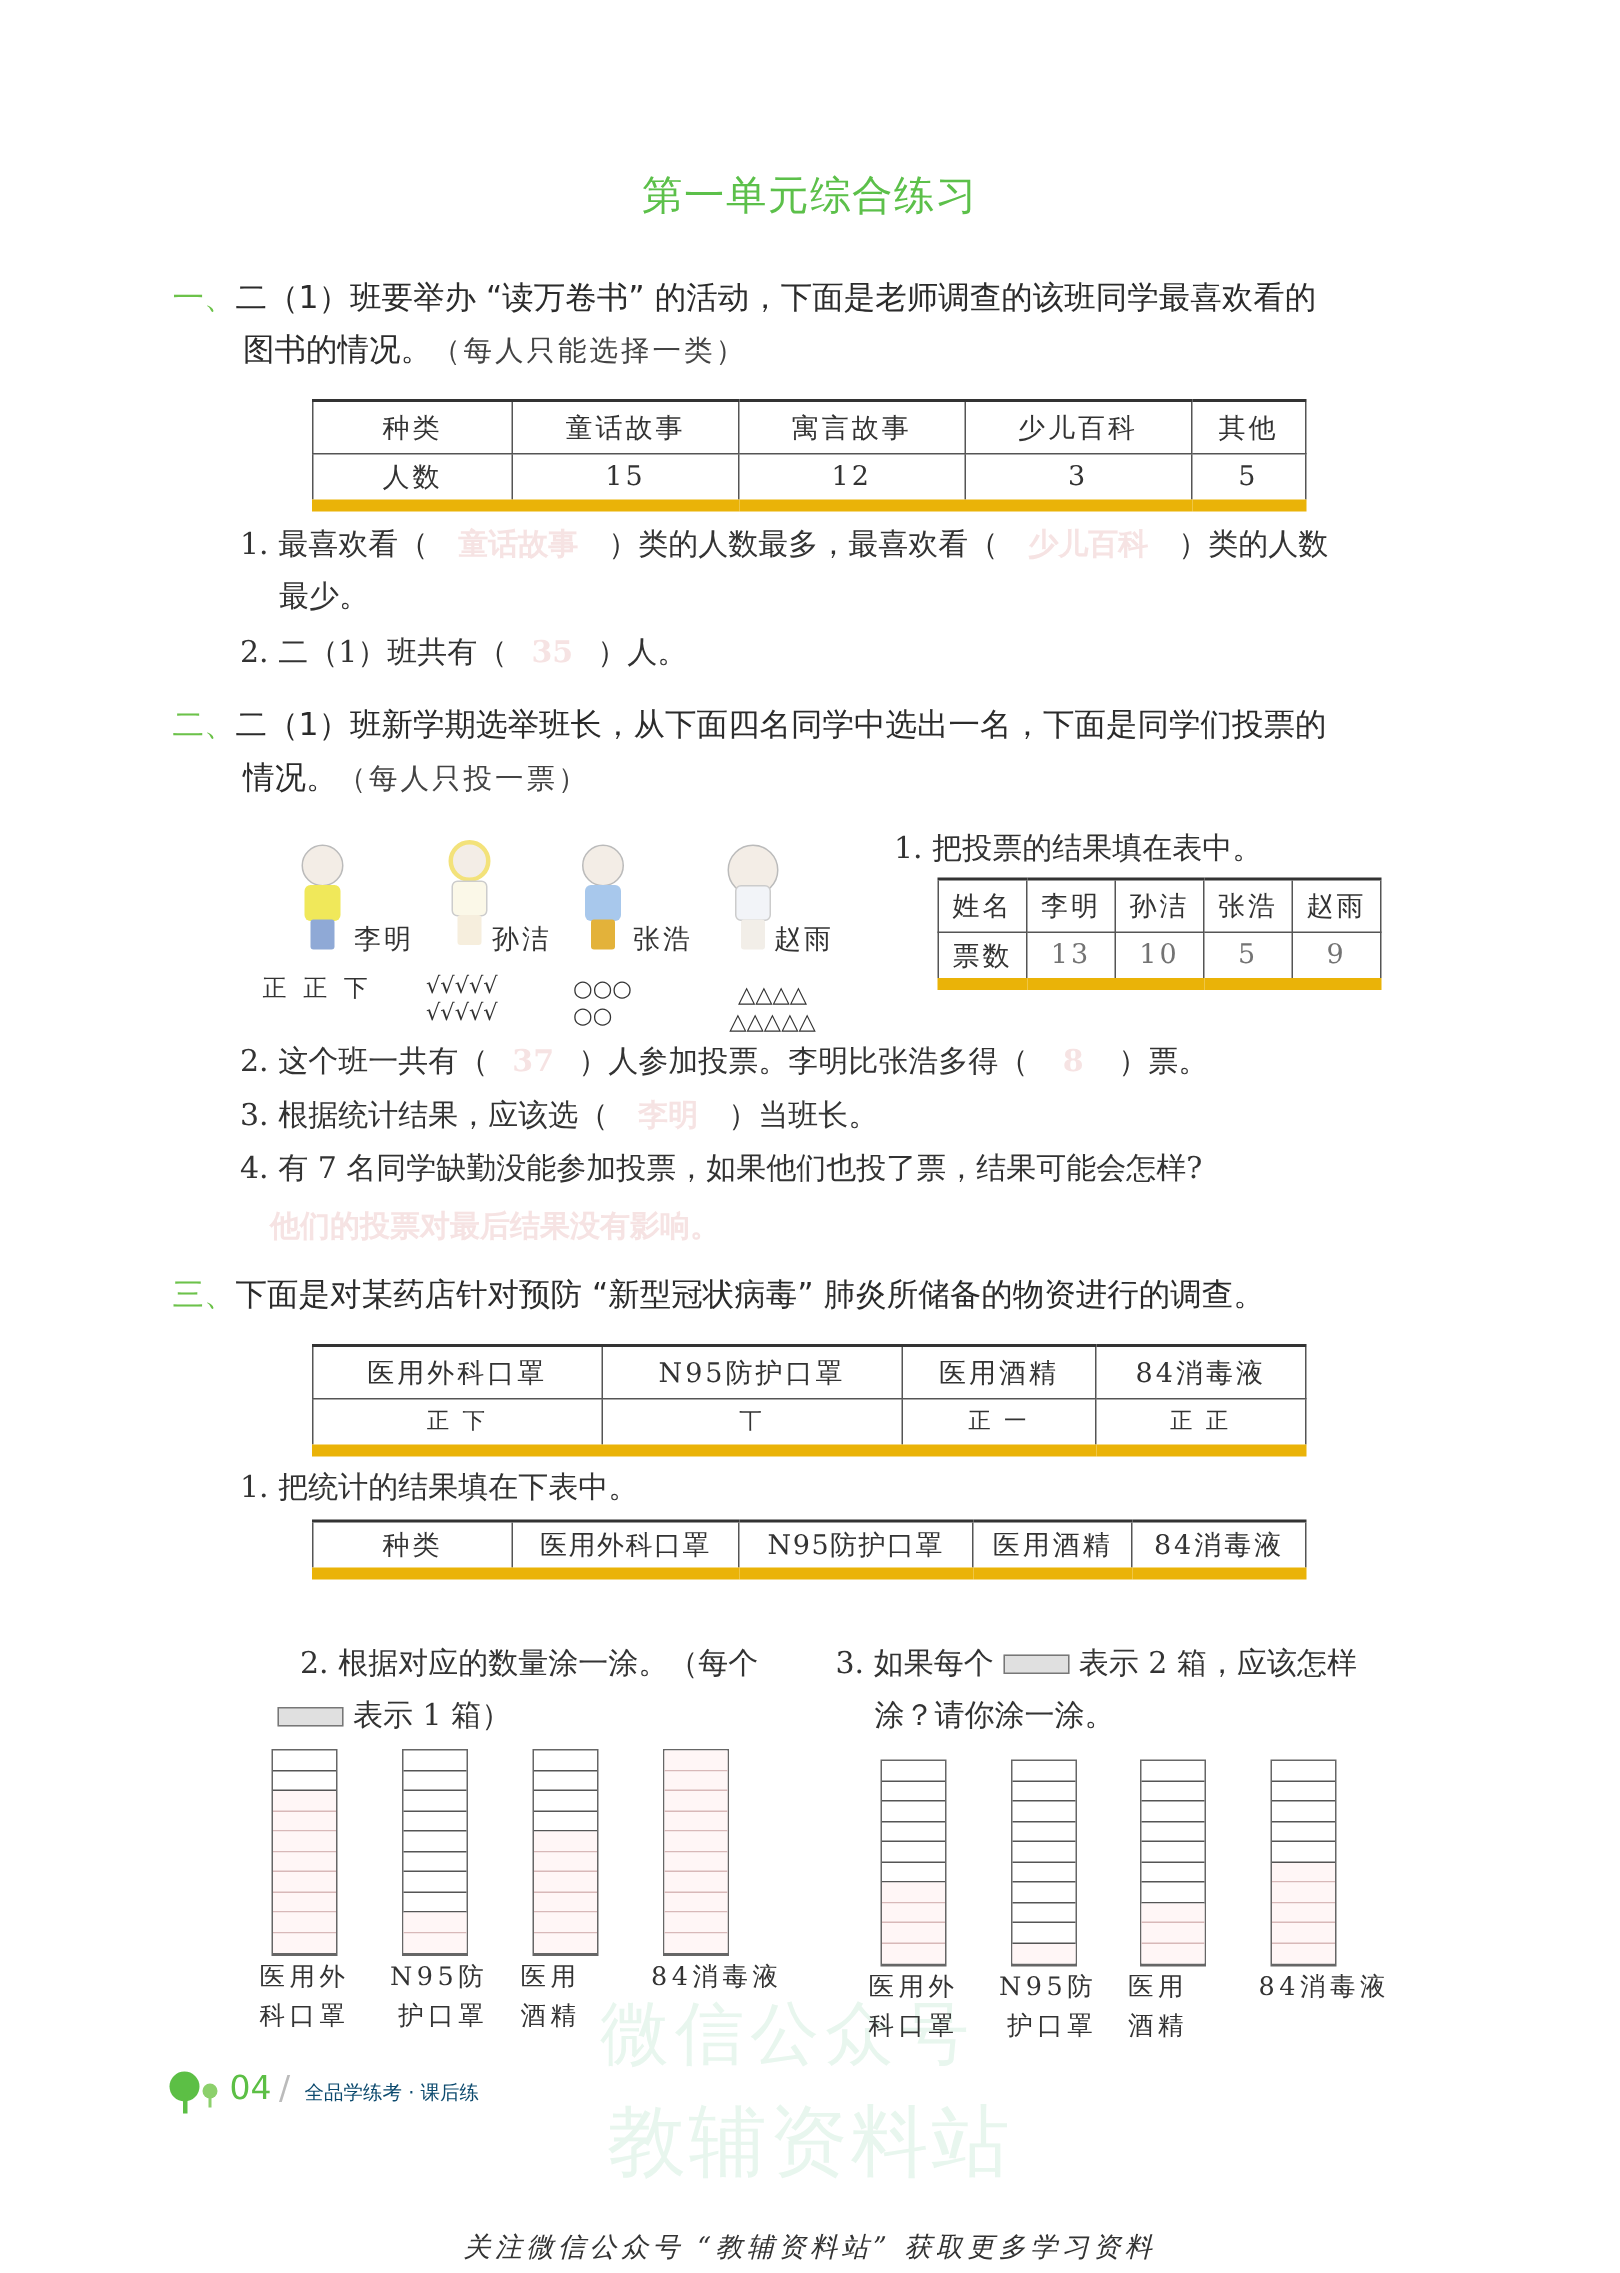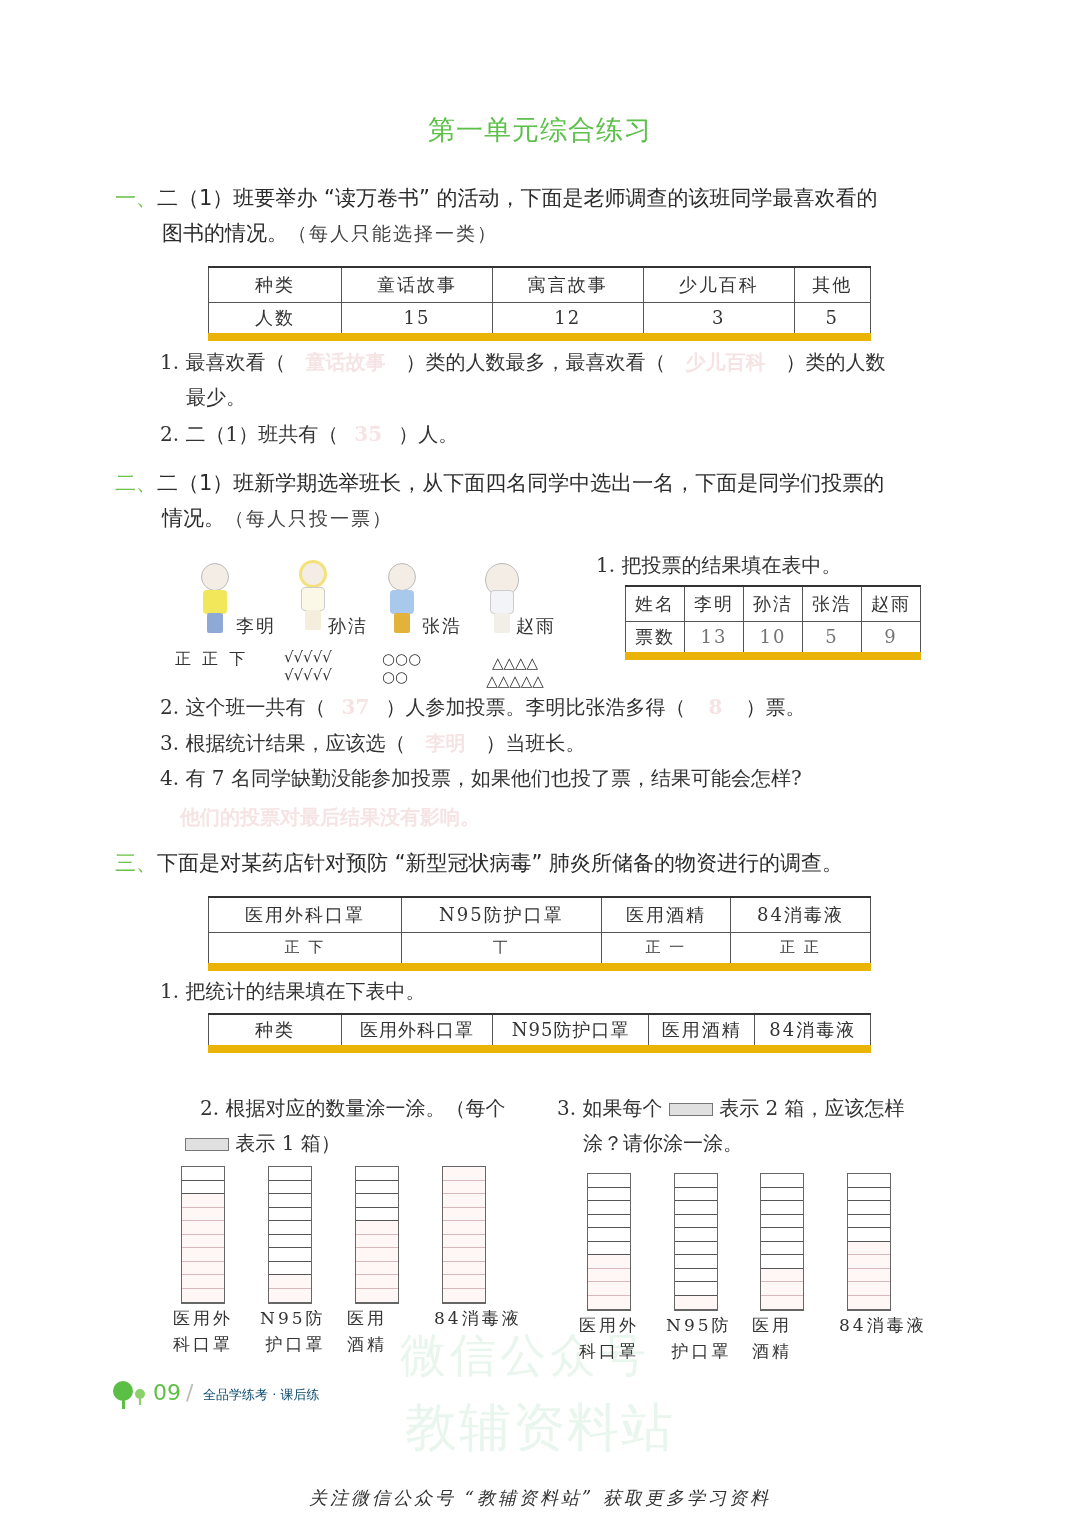--- a/index.html
+++ b/index.html
@@ -306,17 +306,17 @@
     </div>
     <div class="bar-label" style="left: 839px; top: 1312px;">84消毒液</div>
   </div>
 
 <div class="abs" style="left:113px; top:1381px; width:36px; height:28px;">
   <div style="position:absolute; left:0; top:0; width:20px; height:20px; border-radius:50%; background:#5cbf45;"></div>
   <div style="position:absolute; left:9px; top:16px; width:3px; height:12px; background:#5cbf45;"></div>
   <div style="position:absolute; left:22px; top:8px; width:10px; height:10px; border-radius:50%; background:#8cd06c;"></div>
   <div style="position:absolute; left:26px; top:16px; width:2px; height:8px; background:#8cd06c;"></div>
 </div>
-<div class="abs sans" style="left:153px; top:1380px; font-size:22px; color:#5cbf45;">09</div>
+<div class="abs sans" style="left:153px; top:1380px; font-size:22px; color:#5cbf45;">04</div>
 <div class="abs sans" style="left:186px; top:1380px; font-size:22px; color:#bbb;">/</div>
 <div class="abs sans footer" style="left:203px; top:1386px; font-size:13px;">全品学练考 · 课后练</div>
 
 <div class="abs bottom-note serif">关注微信公众号 “教辅资料站” 获取更多学习资料</div>
 
 </body></html>

